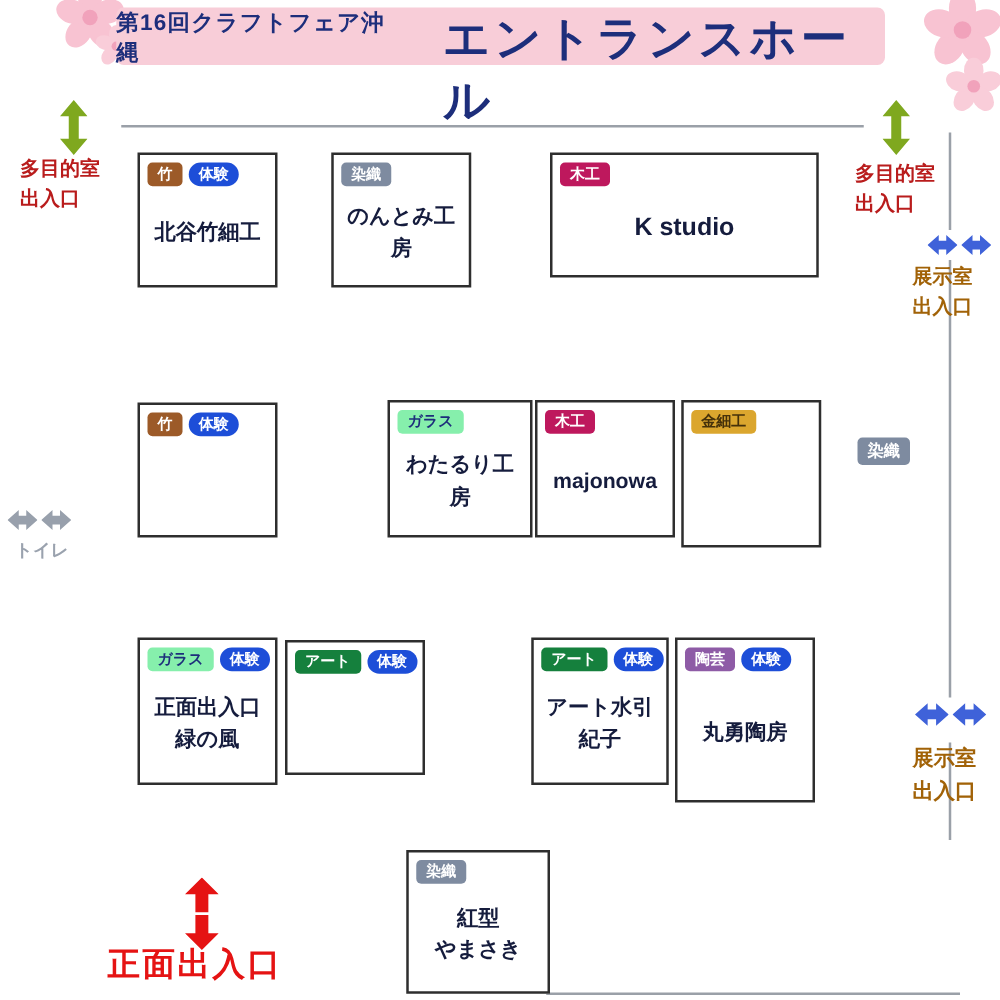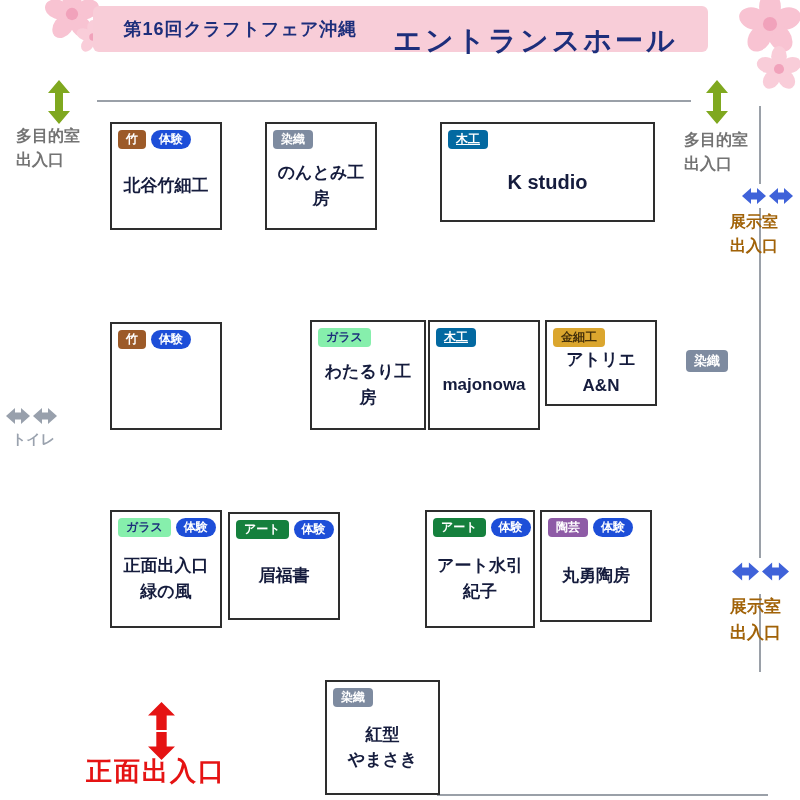--- a/index.html
+++ b/index.html
@@ -1,56 +1,56 @@
 <!DOCTYPE html>
 <html><head>
 <meta charset="utf-8">
 <style>
   html,body{margin:0;padding:0;background:#fff;}
   body{font-family:"Liberation Sans","DejaVu Sans",sans-serif;}
   .stage{position:relative;width:800px;height:800px;background:#ffffff;overflow:hidden;}
 
   
   .header{position:absolute;left:93px;top:6px;width:615px;height:46px;background:#f8cdd8;
-          border-radius:6px;display:flex;align-items:center;justify-content:center;gap:36px;}
+          border-radius:6px;display:flex;align-items:flex-start;justify-content:center;gap:36px;}
   .event-title{font-size:18px;font-weight:bold;color:#1d2e7b;letter-spacing:1px;}
-  .hall-title{font-size:28px;font-weight:bold;color:#1d2e7b;letter-spacing:3px;margin-top:24px;}
+  .hall-title{font-size:37px;font-weight:bold;color:#1d2e7b;letter-spacing:3px;}
 
   
   .wall{position:absolute;background:#9aa0a8;}
 
   
   .flower{position:absolute;pointer-events:none;}
 
   
   .booth{position:absolute;background:#fff;border:2px solid #2e2e2e;box-sizing:border-box;
          display:flex;flex-direction:column;padding:6px;}
   .tags{display:flex;gap:5px;align-items:center;}
   .tag{display:inline-block;font-size:12px;font-weight:bold;color:#fff;
        padding:2px 8px;border-radius:4px;line-height:1.25;white-space:nowrap;}
   .tag.pill{border-radius:11px;background:#1d4ed8;}
   .tag-take{background:#9c5a28;}
   .tag-senshoku{background:#7e8ba0;}
-  .tag-mokkou{background:#0369a1;text-decoration:underline;}
+  .tag-mokkou{background:#be185d;}
   .tag-glass{background:#86efac;color:#1d2e7b;}
   .tag-kin{background:#dba62e;color:#45310a;}
   .tag-art{background:#15803d;}
   .tag-tougei{background:#8e5ba6;}
   .booth-name{flex:1;display:flex;flex-direction:column;align-items:center;justify-content:center;
               font-weight:bold;color:#151c3d;font-size:17px;text-align:center;line-height:1.5;}
   .booth.lg .booth-name{font-size:20px;}
 
   .solo-tag{position:absolute;font-size:13px;font-weight:bold;color:#fff;background:#7e8ba0;
             padding:3px 8px;border-radius:4px;line-height:1.2;}
 
   
   .lbl{position:absolute;font-weight:bold;line-height:1.5;}
-  .lbl-green{color:#737373;font-size:16px;}
+  .lbl-green{color:#b91c1c;font-size:16px;}
   .lbl-navy{color:#a16207;font-size:16px;}
-  .lbl-gray{color:#9aa2ae;font-size:14px;font-weight:bold;font-family:Liberation Mono, monospace;}
+  .lbl-gray{color:#9aa2ae;font-size:14px;font-weight:bold;}
   .lbl-red{color:#e51313;font-size:26px;letter-spacing:2px;text-align:center;}
 
   .arrow-wrap{position:absolute;display:flex;gap:3px;align-items:center;}
   .arrow-stack{position:absolute;display:flex;flex-direction:column;gap:2px;align-items:center;}
 </style>
 </head>
 <body>
 
 <div class="stage">
 
@@ -216,63 +216,56 @@
 
   <div class="booth" style="left:428px;top:320px;width:112px;height:110px;">
     <div class="tags">
       <span class="tag tag-mokkou">木工</span>
     </div>
     <div class="booth-name">
         <div>majonowa</div>
       </div>
   </div>
 
-  <div class="booth" style="left:545px;top:320px;width:112px;height:86px;">
+  <div class="booth" style="left:545px;top:320px;width:112px;height:118px;">
     <div class="tags">
       <span class="tag tag-kin">金細工</span>
-    </div>
-    <div class="booth-name">
-      <div>アトリエ</div>
-        <div>A&amp;N</div>
     </div>
   </div>
 
   <div class="booth" style="left:110px;top:510px;width:112px;height:118px;">
     <div class="tags">
       <span class="tag tag-glass">ガラス</span>
       <span class="tag pill">体験</span>
     </div>
     <div class="booth-name">
       <div>正面出入口</div>
         <div>緑の風</div>
     </div>
   </div>
 
   <div class="booth" style="left:228px;top:512px;width:112px;height:108px;">
     <div class="tags">
       <span class="tag tag-art">アート</span>
       <span class="tag pill">体験</span>
     </div>
-    <div class="booth-name">
-        <div>眉福書</div>
-      </div>
   </div>
 
   <div class="booth" style="left:425px;top:510px;width:110px;height:118px;">
     <div class="tags">
       <span class="tag tag-art">アート</span>
       <span class="tag pill">体験</span>
     </div>
     <div class="booth-name">
       <div>アート水引</div>
         <div>紀子</div>
     </div>
   </div>
 
-  <div class="booth" style="left:540px;top:510px;width:112px;height:112px;">
+  <div class="booth" style="left:540px;top:510px;width:112px;height:132px;">
     <div class="tags">
       <span class="tag tag-tougei">陶芸</span>
       <span class="tag pill">体験</span>
     </div>
     <div class="booth-name">
         <div>丸勇陶房</div>
       </div>
   </div>
 
   <div class="booth" style="left:325px;top:680px;width:115px;height:115px;">

